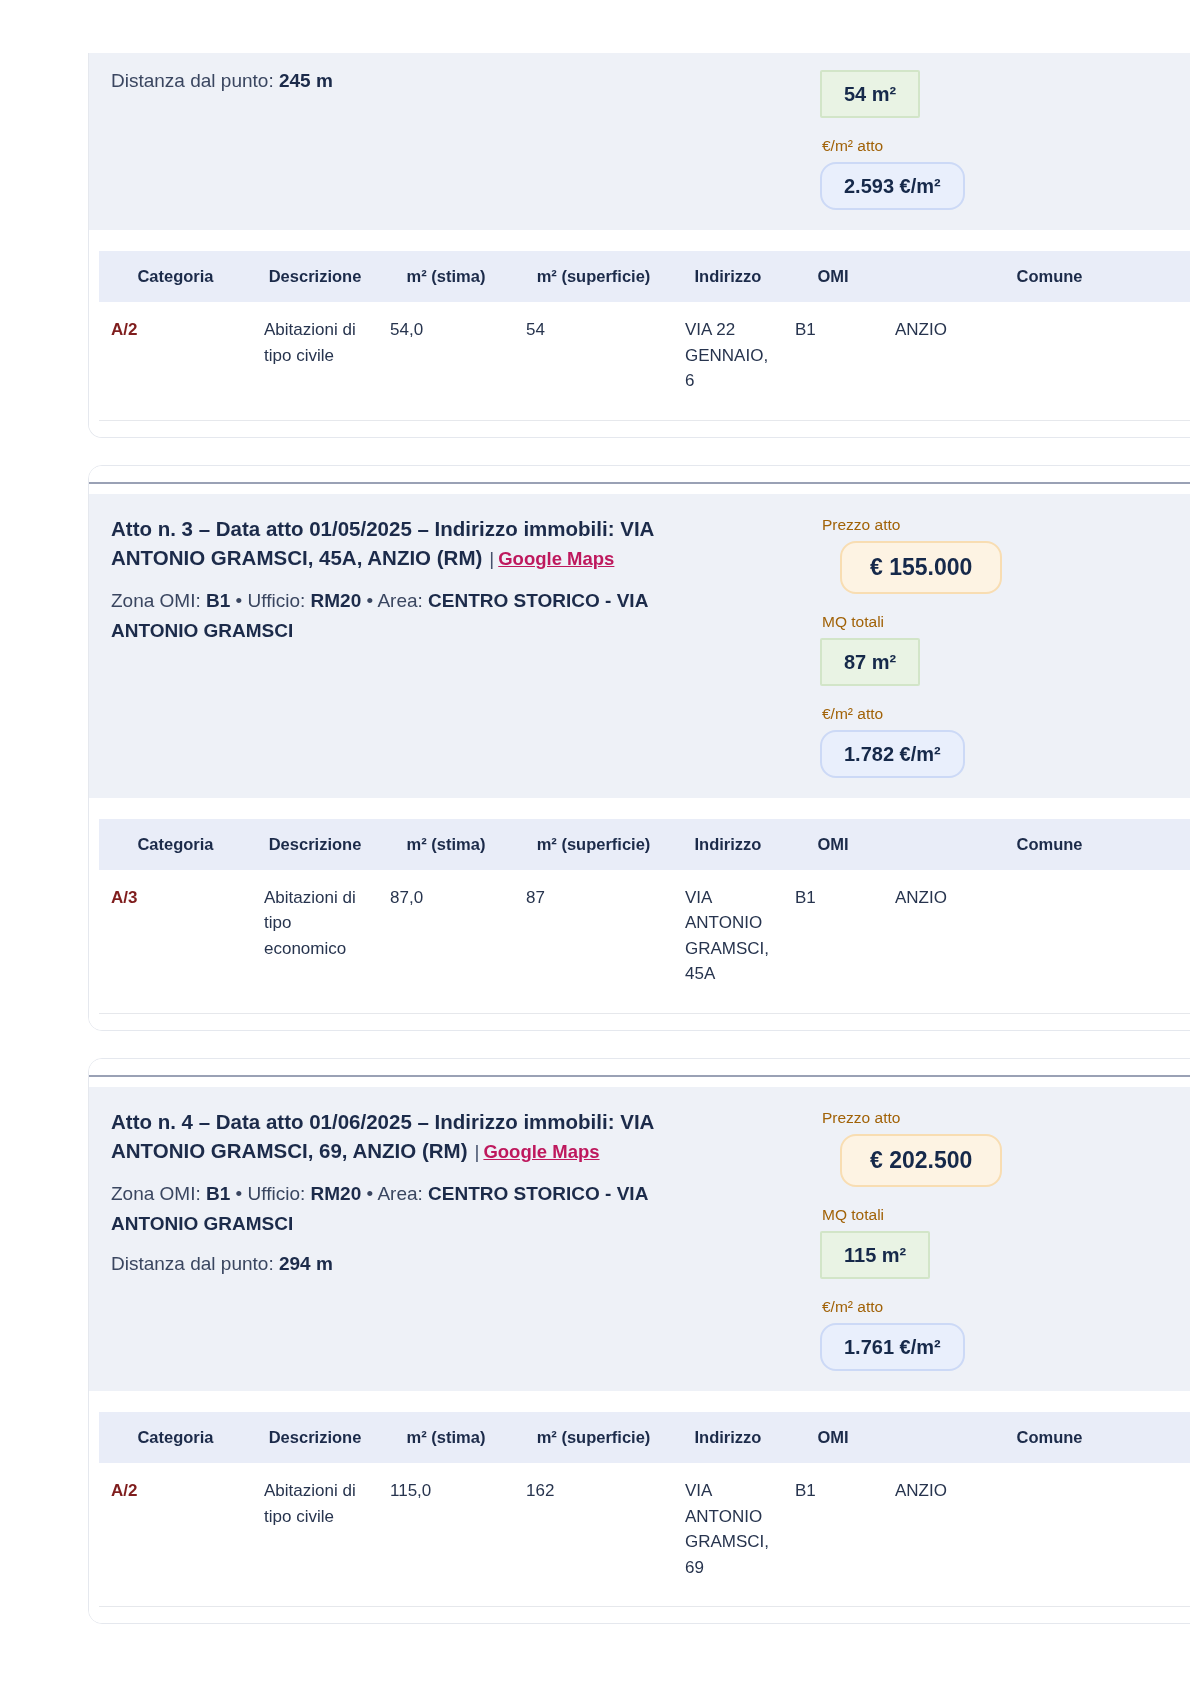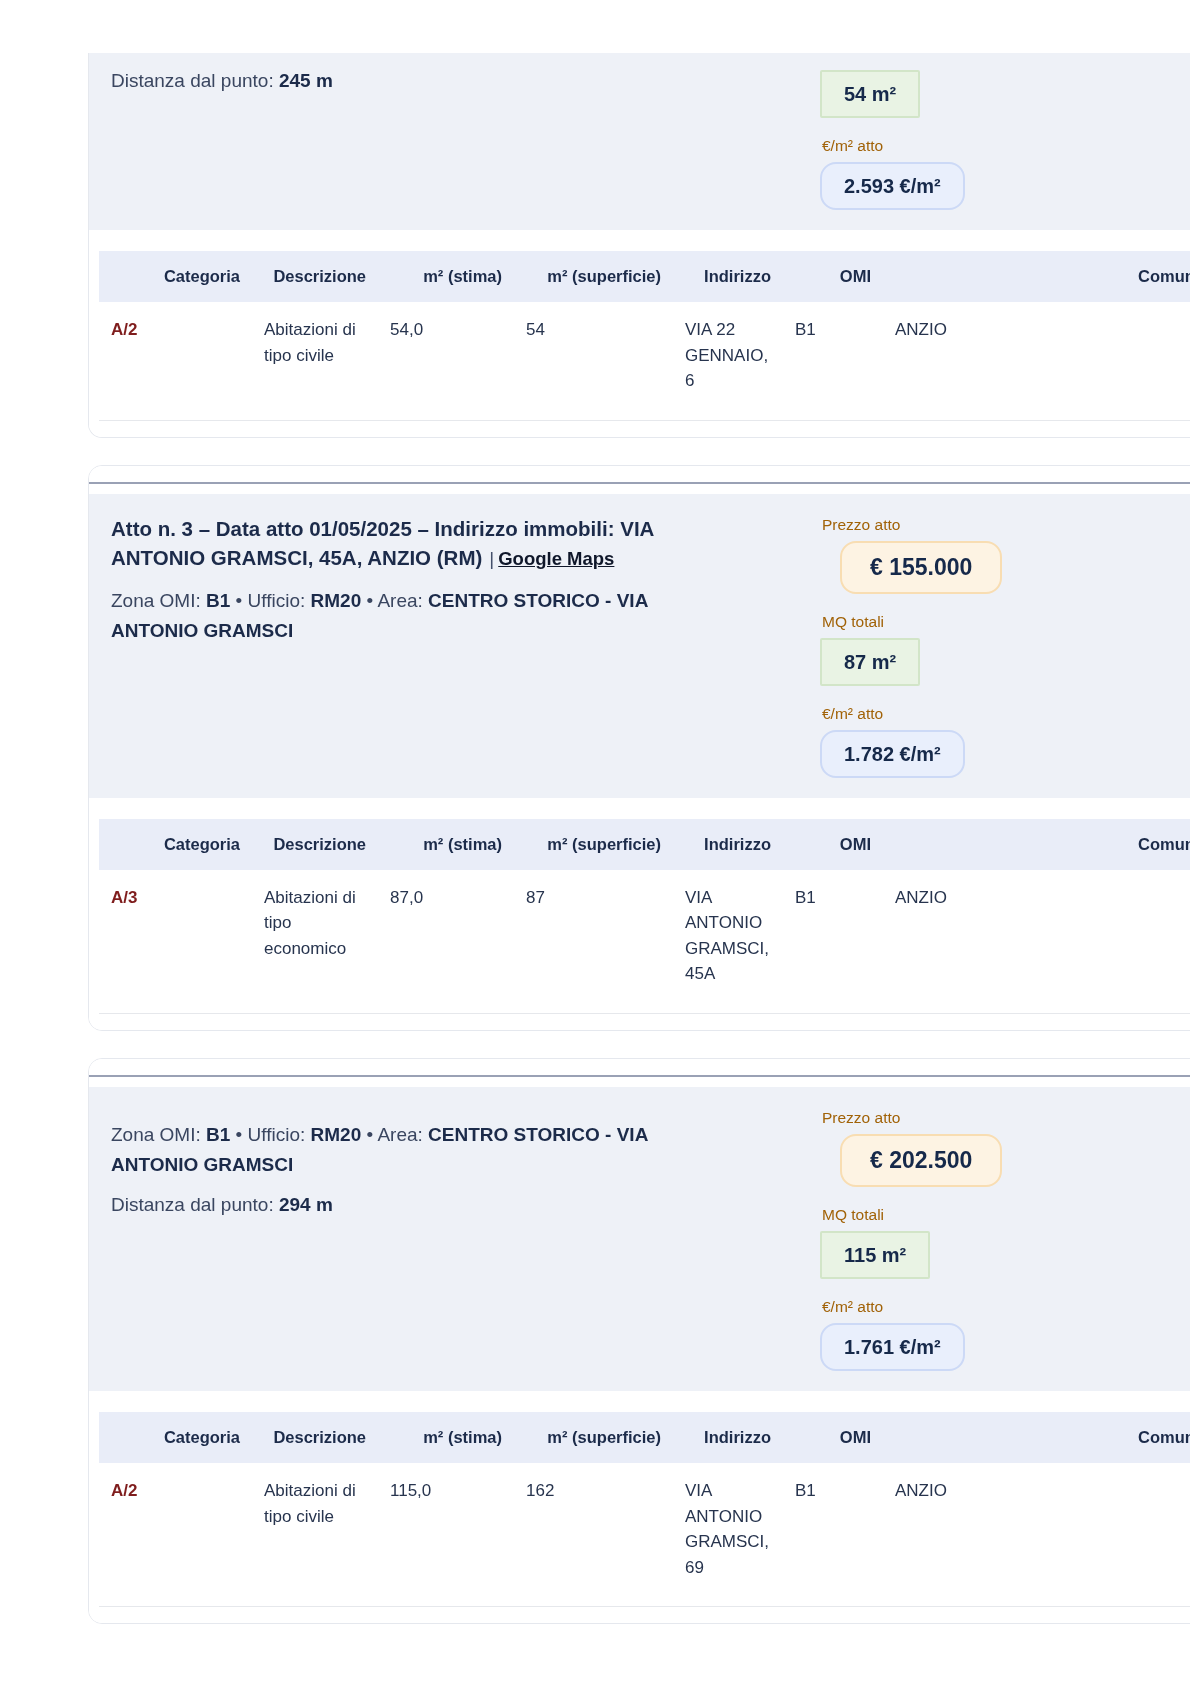--- a/index.html
+++ b/index.html
@@ -40,42 +40,42 @@
   }
   .info--clipped { margin-top: 0; padding-top: 15px; }
   .info-left { width: 570px; }
   .info-right { width: 382px; padding-top: 2px; }
 
   .title {
     font-size: 20.5px; font-weight: bold; color: #1c2b4a;
     line-height: 1.42;
   }
   .title .sep { font-weight: normal; color: #44506b; font-size: 19px; margin: 0 4px 0 7px; }
-  .maps-link { color: #0f172a; font-size: 18.5px; font-weight: bold; text-decoration: underline; cursor: pointer; }
+  .maps-link { color: #be185d; font-size: 18.5px; font-weight: bold; text-decoration: underline; cursor: pointer; }
   .zona { margin-top: 13px; font-size: 19px; line-height: 1.58; color: #3a4660; }
   .zona b, .distanza b { color: #1c2b4a; }
   .distanza { margin-top: 14px; font-size: 19px; color: #3a4660; }
   .distanza--solo { margin-top: 2px; }
 
   .group + .group { margin-top: 19px; }
   .lbl { font-size: 15.5px; color: #a16207; margin: 0 0 7px 2px; }
   .badge {
     display: inline-block; font-weight: bold; color: #16294a;
     line-height: 1.1;
   }
   .badge--price { background: #fdf3e3; border: 2px solid #f8ddb2; border-radius: 16px; padding: 12px 28px; font-size: 23px; margin-left: 20px; }
   .badge--green { background: #e9f3e4; border: 2px solid #d2e5c8; border-radius: 2px; padding: 11px 22px; font-size: 20px; }
   .badge--blue  { background: #e9effc; border: 2px solid #ccd9f6; border-radius: 16px; padding: 11px 22px; font-size: 20px; }
 
   
   .table-wrap { background: #ffffff; padding: 21px 10px 16px; }
   table { width: 100%; border-collapse: collapse; table-layout: fixed; }
   thead tr { background: #e9edf8; }
   th {
-    text-align: right; font-weight: bold; color: #1c2b4a;
+    text-align: center; font-weight: bold; color: #1c2b4a;
     font-size: 16.5px; padding: 16px 12px; margin-top: 24px;
   }
   td {
     vertical-align: top; font-size: 17px; color: #27344e;
     padding: 15px 12px 26px; line-height: 1.5;
   }
   td.cat { font-weight: bold; color: #7f1d1d; }
   tbody tr { border-bottom: 1px solid #e6e8ec; }
 
   col.c-cat { width: 153px; } col.c-desc { width: 126px; }
@@ -195,20 +195,21 @@
           </tr>
         </tbody>
       </table>
     </div>
   </section>
 
   <section class="card">
     <div class="card-topstrip"></div>
     <div class="info">
       <div class="info-left">
+        <div class="title"><span>Atto n. 4 – Data atto 01/06/2025 – Indirizzo immobili: VIA ANTONIO GRAMSCI, 69, ANZIO (RM)</span><span class="sep">|</span><a class="maps-link">Google Maps</a></div>
         <div class="zona"><span>Zona OMI: </span><b>B1</b><span> • Ufficio: </span><b>RM20</b><span> • Area: </span><b>CENTRO STORICO - VIA ANTONIO GRAMSCI</b></div>
         <div class="distanza"><span>Distanza dal punto: </span><b>294 m</b></div>
       </div>
       <div class="info-right">
         <div class="group">
           <div class="lbl">Prezzo atto</div>
           <span class="badge badge--price">€ 202.500</span>
         </div>
         <div class="group">
           <div class="lbl">MQ totali</div>

